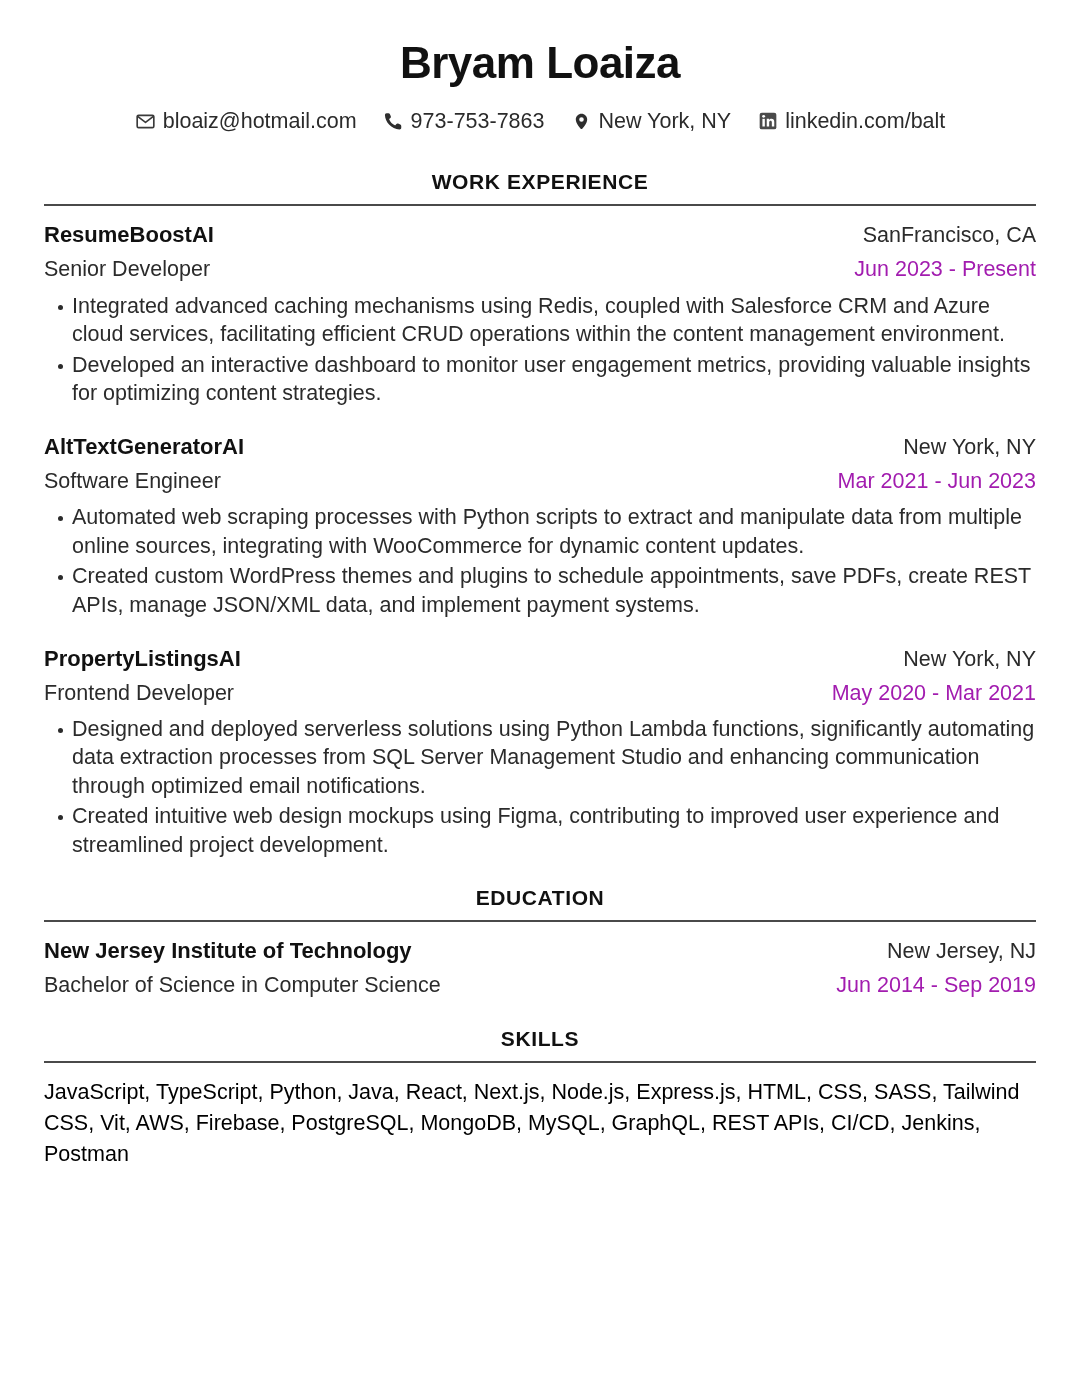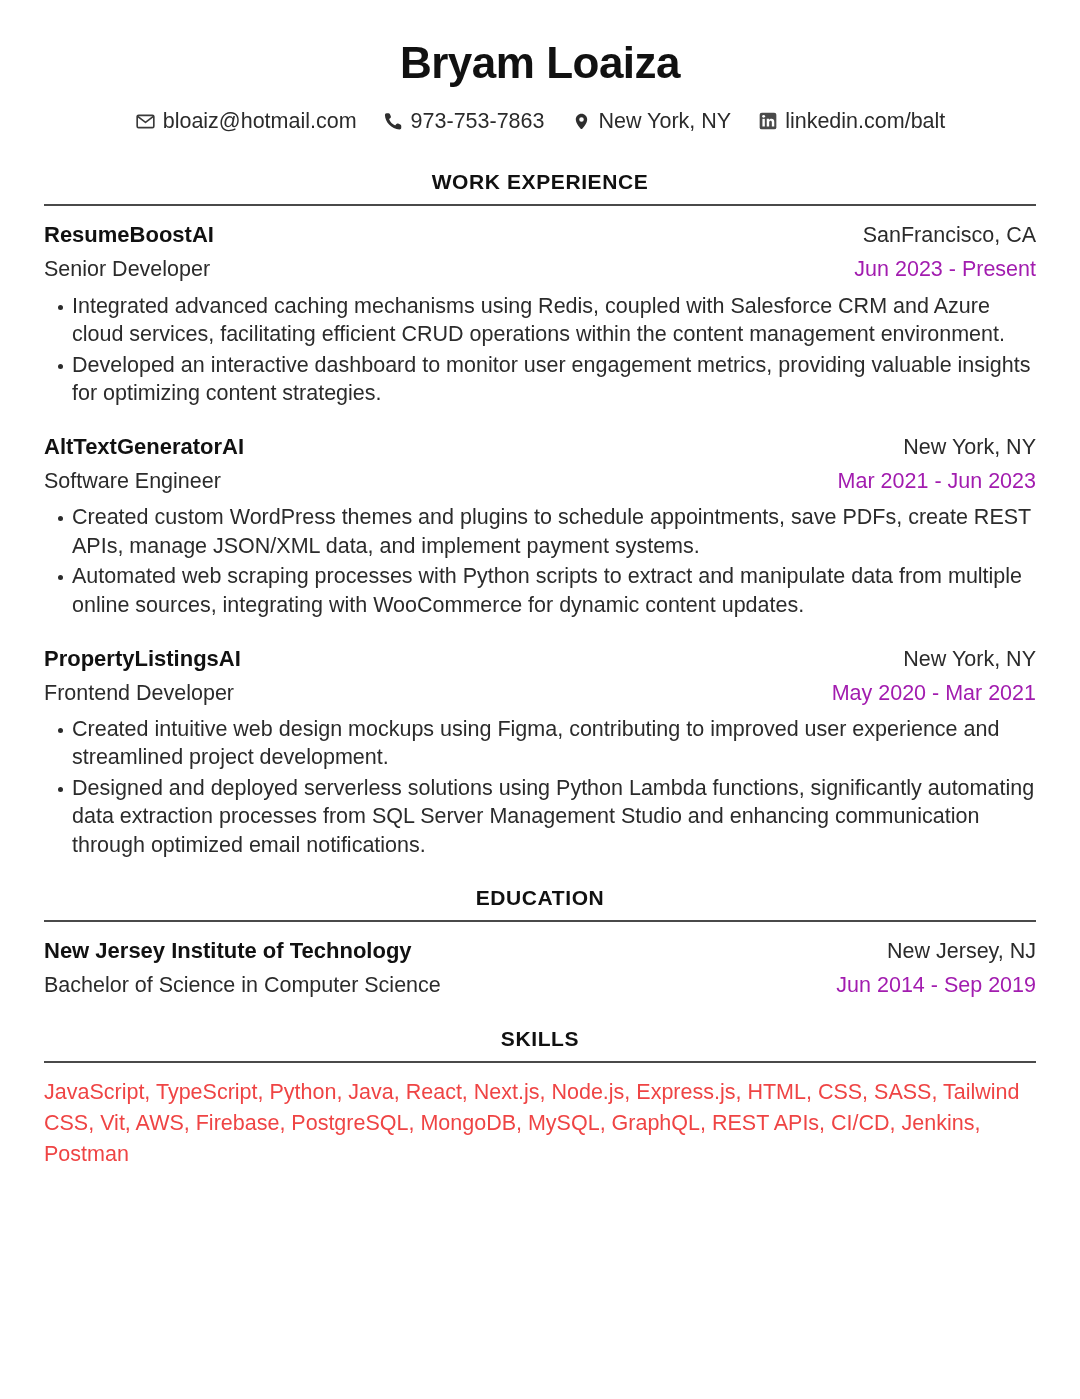--- a/index.html
+++ b/index.html
@@ -140,21 +140,21 @@
     top: 13px;
     width: 5px;
     height: 5px;
     border-radius: 50%;
     background: #2b2b2b;
   }
 
   .skills-text {
     font-size: 21.5px;
     line-height: 1.45;
-    color: #ef4444;
+    color: #000000;
     margin: 0;
   }
 
   .section.education { margin-top: 26px; }
   .section.skills { margin-top: 26px; }
 </style>
 </head>
 <body>
 
 <div class="page">
@@ -229,37 +229,37 @@
     <div class="entry">
       <div class="entry-line">
         <div class="entry-org">AltTextGeneratorAI</div>
         <div class="entry-loc">New York, NY</div>
       </div>
       <div class="entry-line sub">
         <div class="entry-role">Software Engineer</div>
         <div class="entry-date">Mar 2021 - Jun 2023</div>
       </div>
       <ul class="bullets">
+        <li>Automated web scraping processes with Python scripts to extract and manipulate data from multiple online sources, integrating with WooCommerce for dynamic content updates.</li>
         <li>Created custom WordPress themes and plugins to schedule appointments, save PDFs, create REST APIs, manage JSON/XML data, and implement payment systems.</li>
-        <li>Automated web scraping processes with Python scripts to extract and manipulate data from multiple online sources, integrating with WooCommerce for dynamic content updates.</li>
       </ul>
     </div>
 
     <div class="entry">
       <div class="entry-line">
         <div class="entry-org">PropertyListingsAI</div>
         <div class="entry-loc">New York, NY</div>
       </div>
       <div class="entry-line sub">
         <div class="entry-role">Frontend Developer</div>
         <div class="entry-date">May 2020 - Mar 2021</div>
       </div>
       <ul class="bullets">
+        <li>Designed and deployed serverless solutions using Python Lambda functions, significantly automating data extraction processes from SQL Server Management Studio and enhancing communication through optimized email notifications.</li>
         <li>Created intuitive web design mockups using Figma, contributing to improved user experience and streamlined project development.</li>
-        <li>Designed and deployed serverless solutions using Python Lambda functions, significantly automating data extraction processes from SQL Server Management Studio and enhancing communication through optimized email notifications.</li>
       </ul>
     </div>
   </div>
 
   <div class="section education">
     <div class="section-title">EDUCATION</div>
     <div class="section-rule"></div>
 
     <div class="entry">
       <div class="entry-line">

